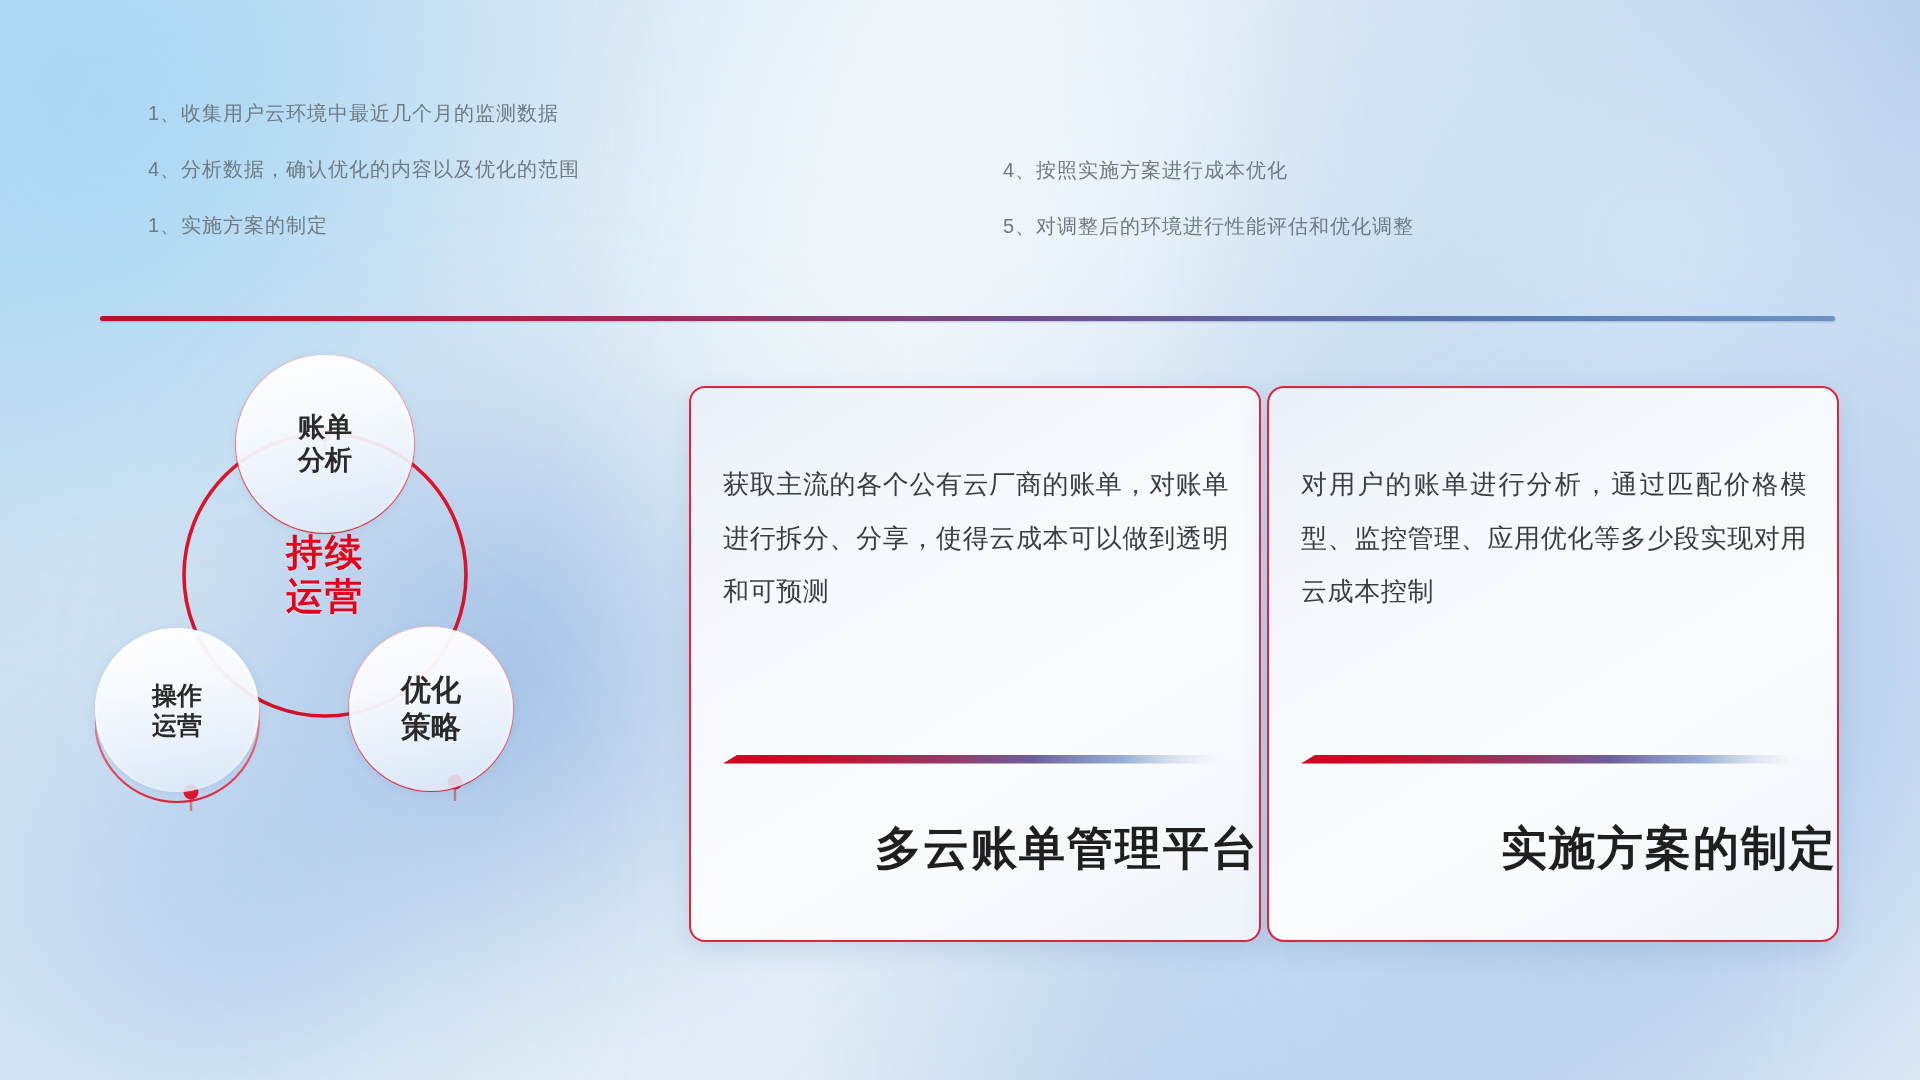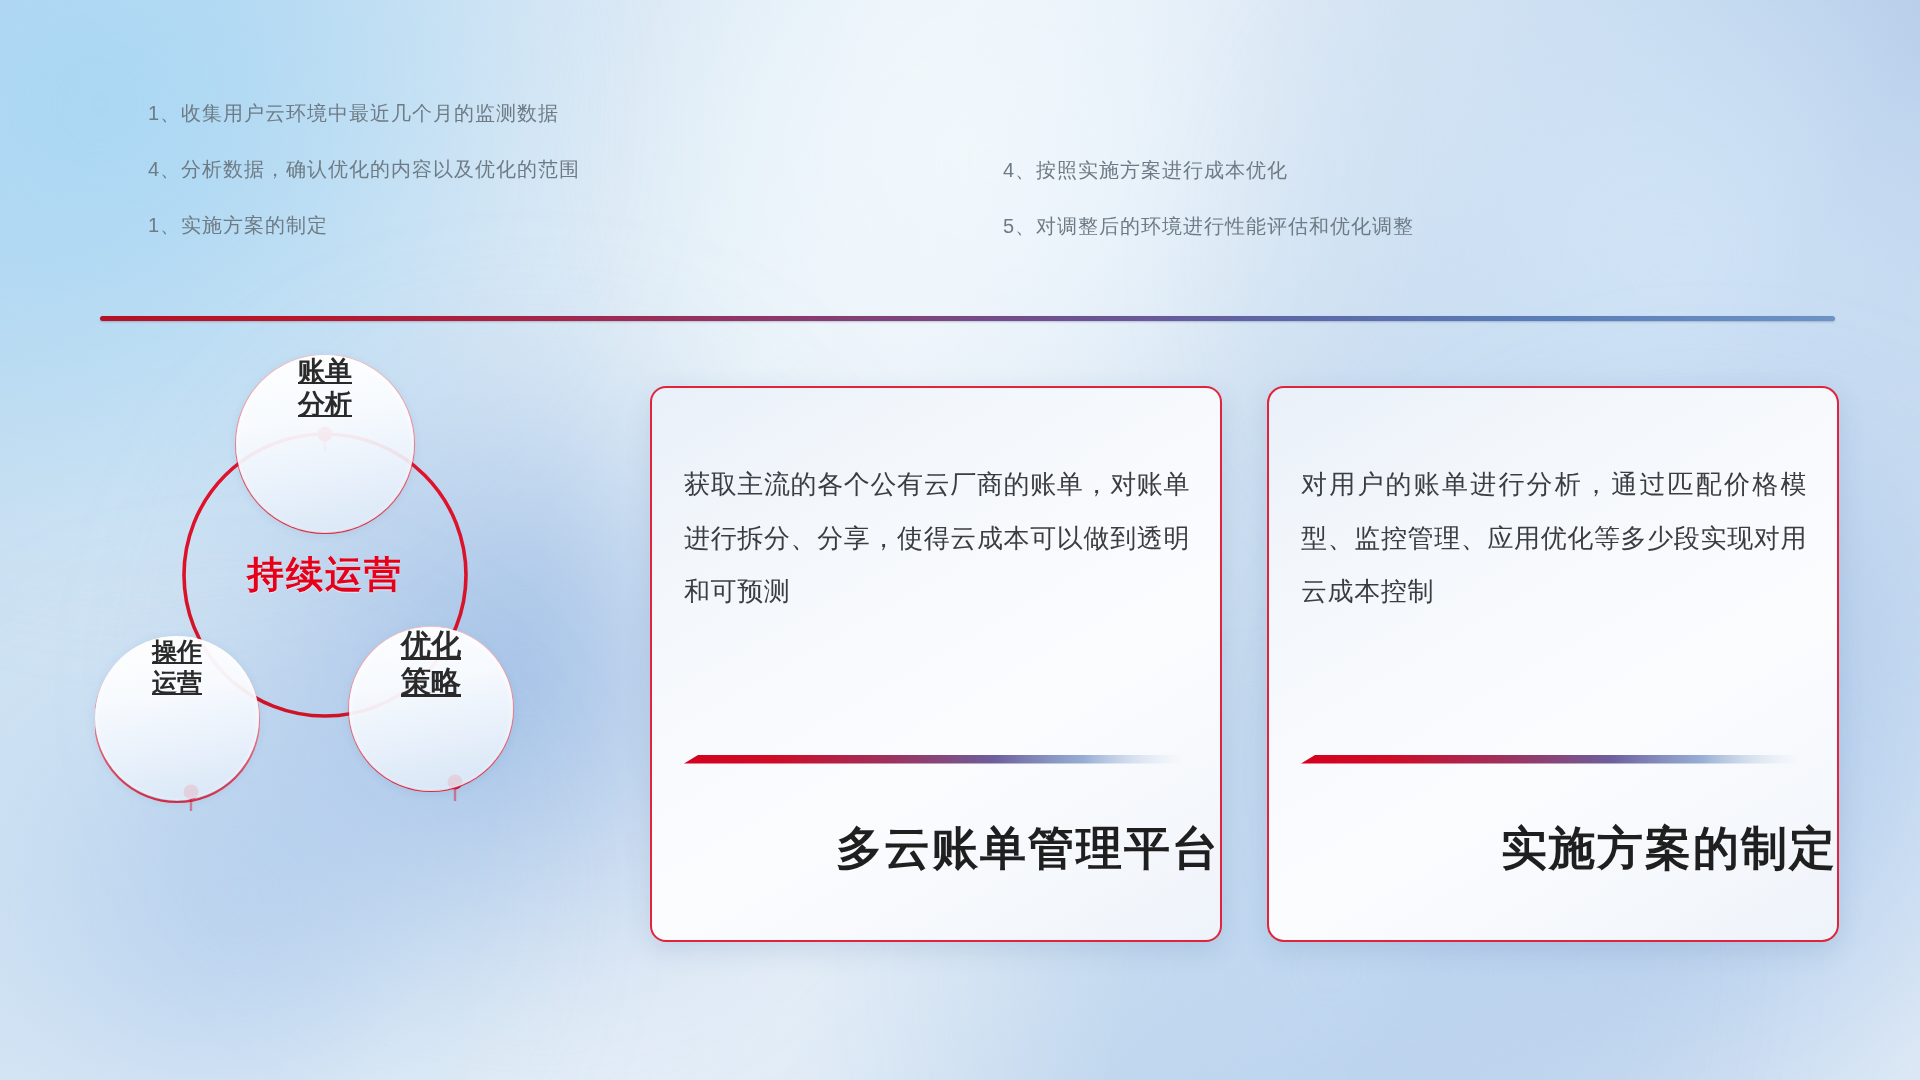--- a/index.html
+++ b/index.html
@@ -67,46 +67,46 @@
   
   #venn{ position:absolute; left:95px; top:355px; width:520px; height:595px; }
   #venn svg{ position:absolute; left:0; top:0; }
   .bubble{
     position:absolute; border-radius:50%;
     background:
       linear-gradient(170deg, rgba(255,255,255,.97) 0%, rgba(250,252,255,.95) 35%,
                       rgba(236,243,252,.90) 68%, rgba(219,232,247,.86) 100%);
     box-shadow:inset 0 2px 6px rgba(255,255,255,.95),
                0 2px 10px rgba(80,120,170,.14);
-    display:flex; flex-direction:column; align-items:center; 
-    color:#2a2a2a; font-weight:bold; line-height:1.22;text-decoration:underline;
+    display:flex; flex-direction:column; align-items:center; justify-content:center;
+    color:#2a2a2a; font-weight:bold; line-height:1.22;
   }
   .bubble span{ display:block; text-align:center; }
   #bubble-top{ left:141px; top:0px; width:178px; height:178px; font-size:27px; }
-  #bubble-bl{ left:0px; top:281px; width:164px; height:164px; font-size:25px; }
+  #bubble-bl{ left:0px; top:273px; width:164px; height:164px; font-size:25px; }
   #bubble-br{ left:254px; top:272px; width:164px; height:164px; font-size:30px; }
   #venn-center{
     position:absolute; left:130px; top:120px; width:200px; height:200px;
-    display:flex; flex-direction:row; align-items:center; justify-content:center;
+    display:flex; flex-direction:column; align-items:center; justify-content:center;
     color:#e60019; font-weight:bold; font-size:37px; line-height:1.2;
     text-shadow:0 1px 1px rgba(255,255,255,.6);
   }
   #venn-center span{ display:block; text-align:center; letter-spacing:2px; }
 
   
   .card{
     position:absolute; top:386px; width:572px; height:556px;
     border-radius:16px;
     border:2px solid #e0243b;
     background:linear-gradient(150deg,
         #e9f0f9 0%, #f2f6fb 20%, #f8fafd 44%, #fbfcfe 62%, #f5f8fc 82%, #eef3fa 100%);
     box-shadow:0 8px 26px rgba(70,105,155,.16);
     overflow:hidden;
   }
-  #card-1{ left:650px;padding-left:24px; }
+  #card-1{ left:689px;padding-left:24px; }
   #card-2{ left:1267px;border-radius:17px; }
   .card-body{
     position:absolute; left:32px; right:30px; top:70px;
     color:#3a3d42; font-size:26px; line-height:2.06; letter-spacing:.6px;
     text-align:justify; text-align-last:left;
   }
   .card-rule{
     position:absolute; left:32px; top:362px; width:500px; height:9px;
   }
   .card-title{

